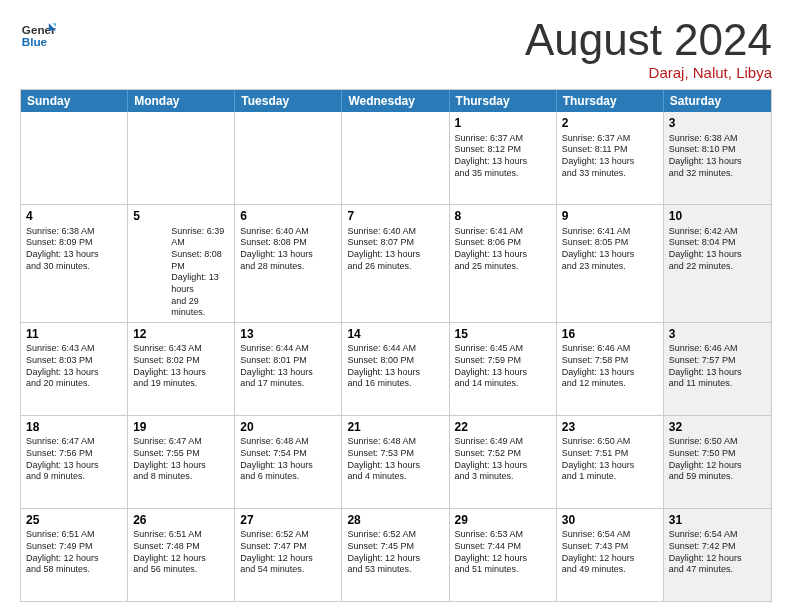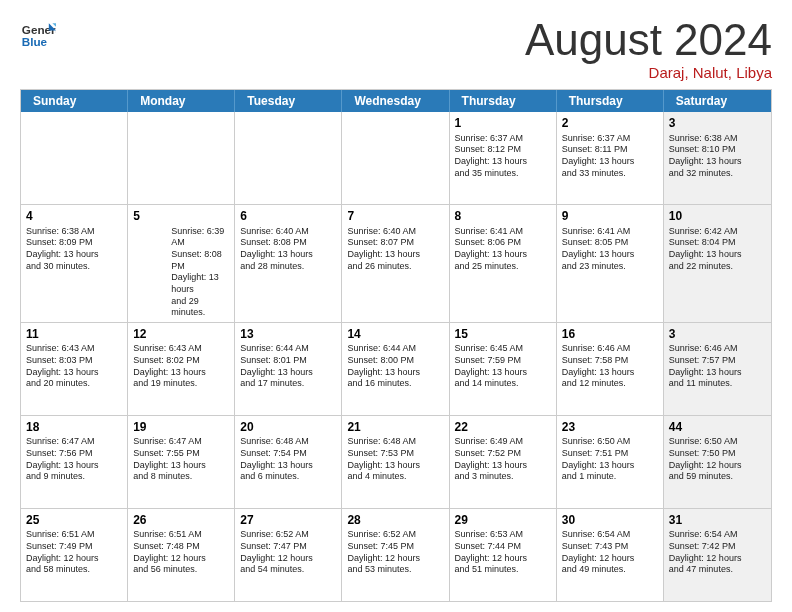--- a/index.html
+++ b/index.html
@@ -53,21 +53,21 @@
     }
     .cal-header {
       display: grid;
       grid-template-columns: repeat(7, 1fr);
       background: #2a7ab8;
     }
     .cal-header-cell {
       color: #fff;
       font-size: 12px;
       font-weight: bold;
-      padding: 4px 12px;
+      padding: 4px 6px;
       text-align: left;
       border-right: 1px solid #5599cc;
     }
     .cal-header-cell:last-child { border-right: none; }
     .cal-body {
       flex: 1;
       display: flex;
       flex-direction: column;
     }
     .cal-row {
@@ -302,21 +302,21 @@
 and 3 minutes.</div>
           </div>
           <div class="cal-cell">
             <div class="day-num">23</div>
             <div class="cell-text" style="white-space: pre-line;">Sunrise: 6:50 AM
 Sunset: 7:51 PM
 Daylight: 13 hours
 and 1 minute.</div>
           </div>
           <div class="cal-cell shaded">
-            <div class="day-num">44</div>
+            <div class="day-num">32</div>
             <div class="cell-text" style="white-space: pre-line;">Sunrise: 6:50 AM
 Sunset: 7:50 PM
 Daylight: 12 hours
 and 59 minutes.</div>
           </div>
         </div>
         <div class="cal-row">
           <div class="cal-cell">
             <div class="day-num">25</div>
             <div class="cell-text" style="white-space: pre-line;">Sunrise: 6:51 AM

